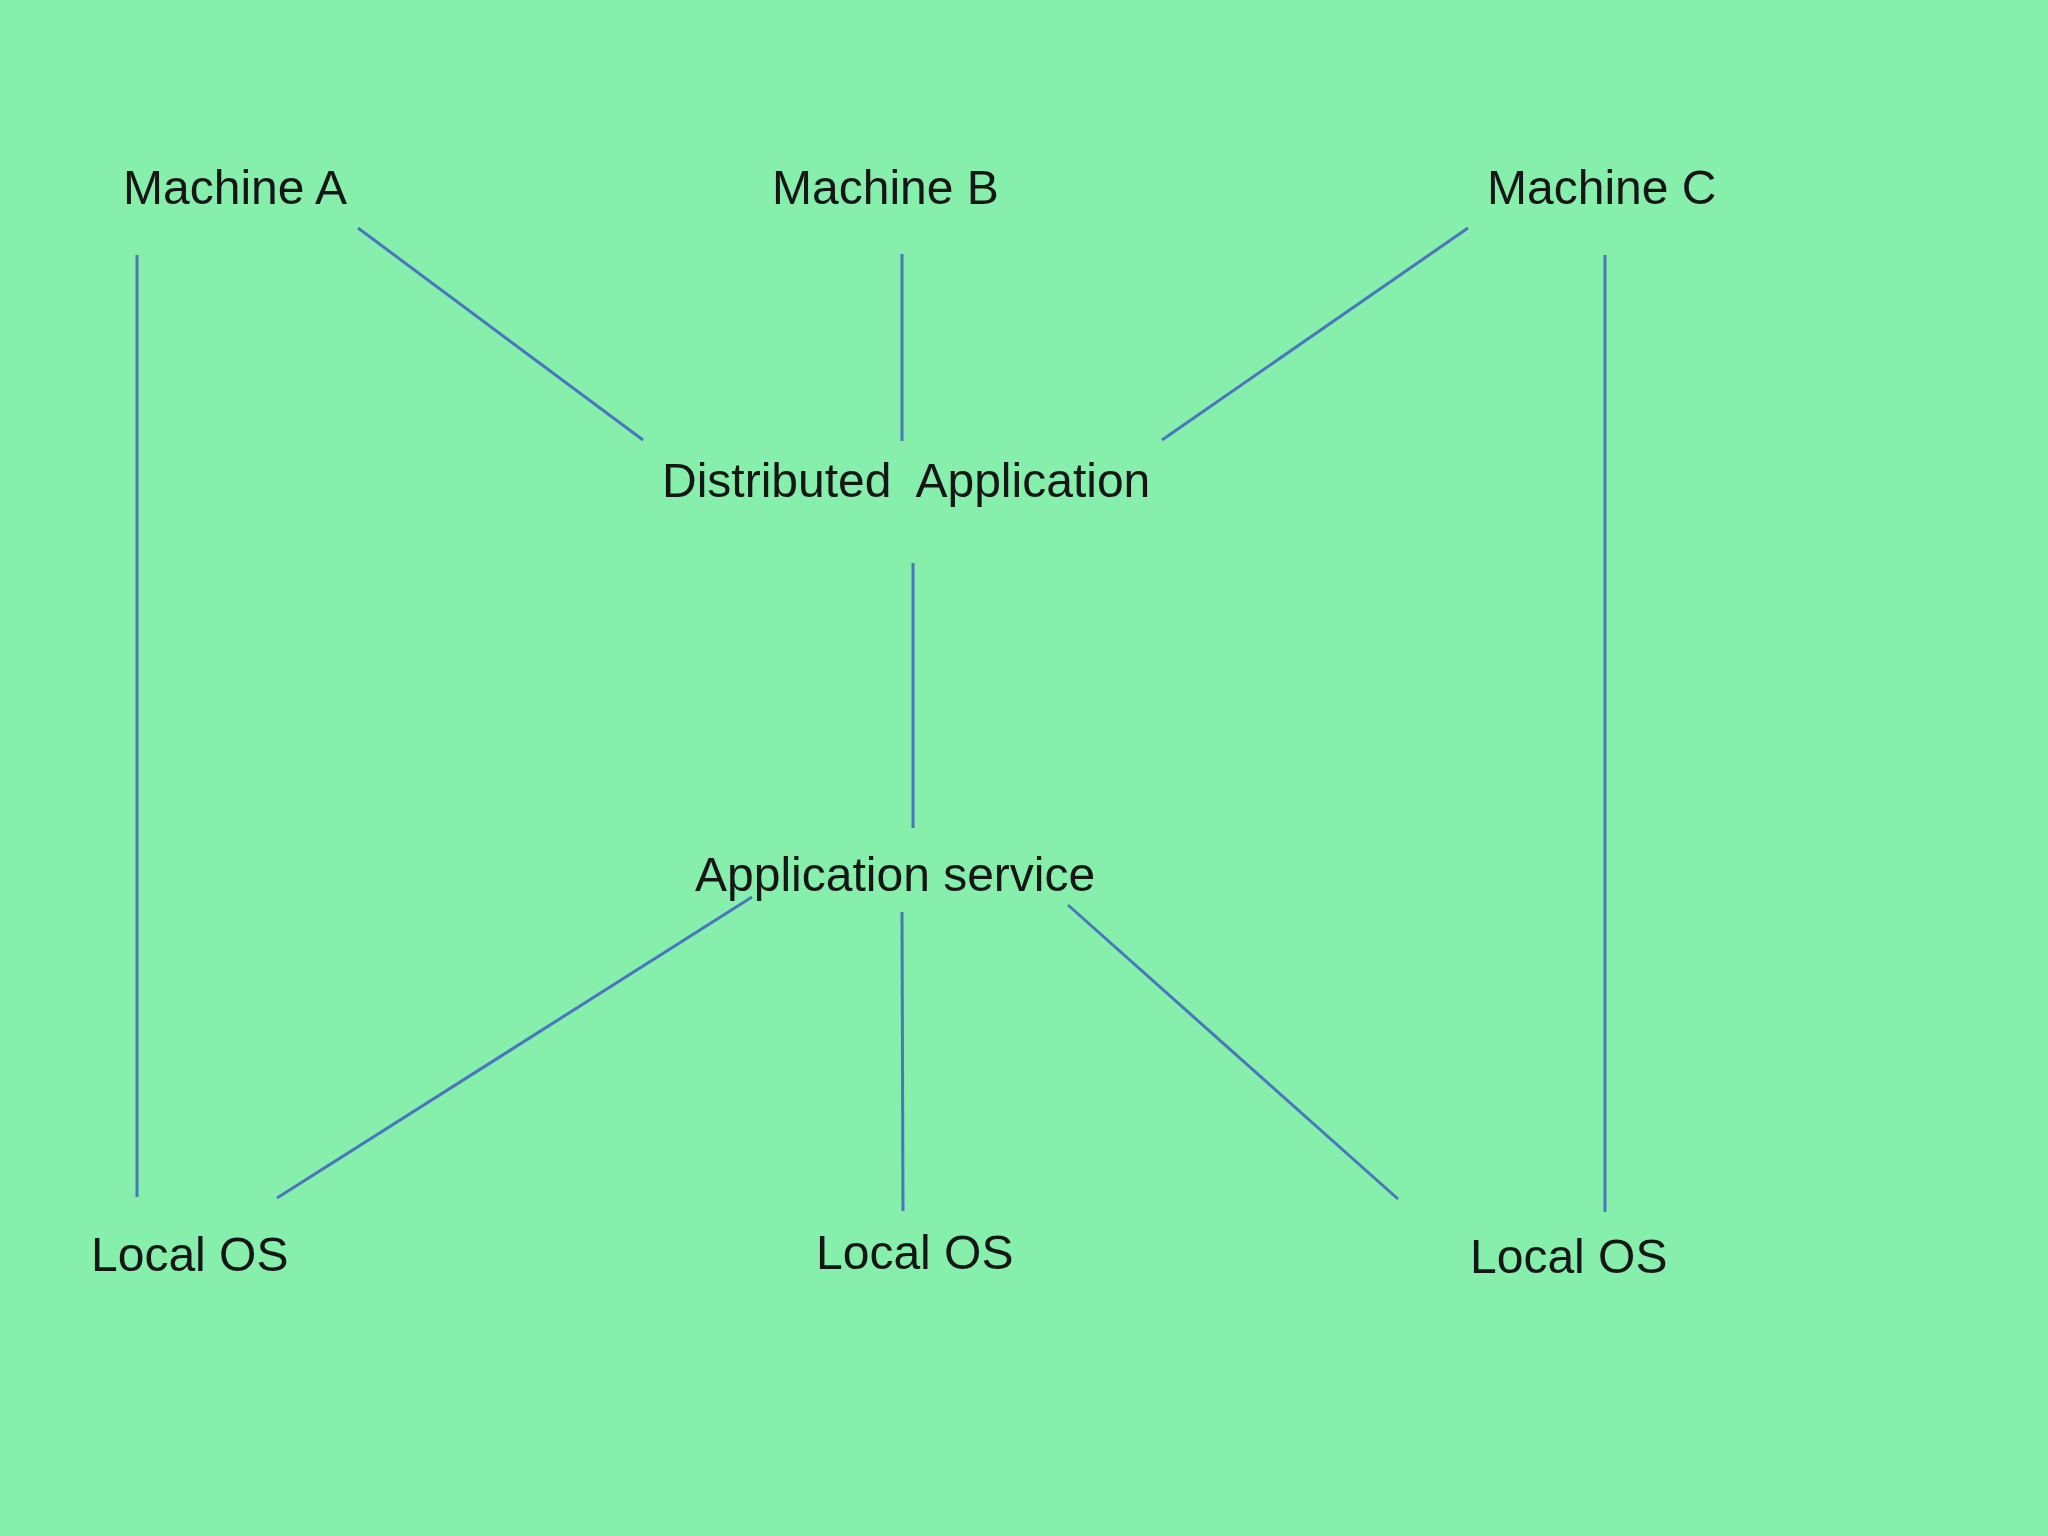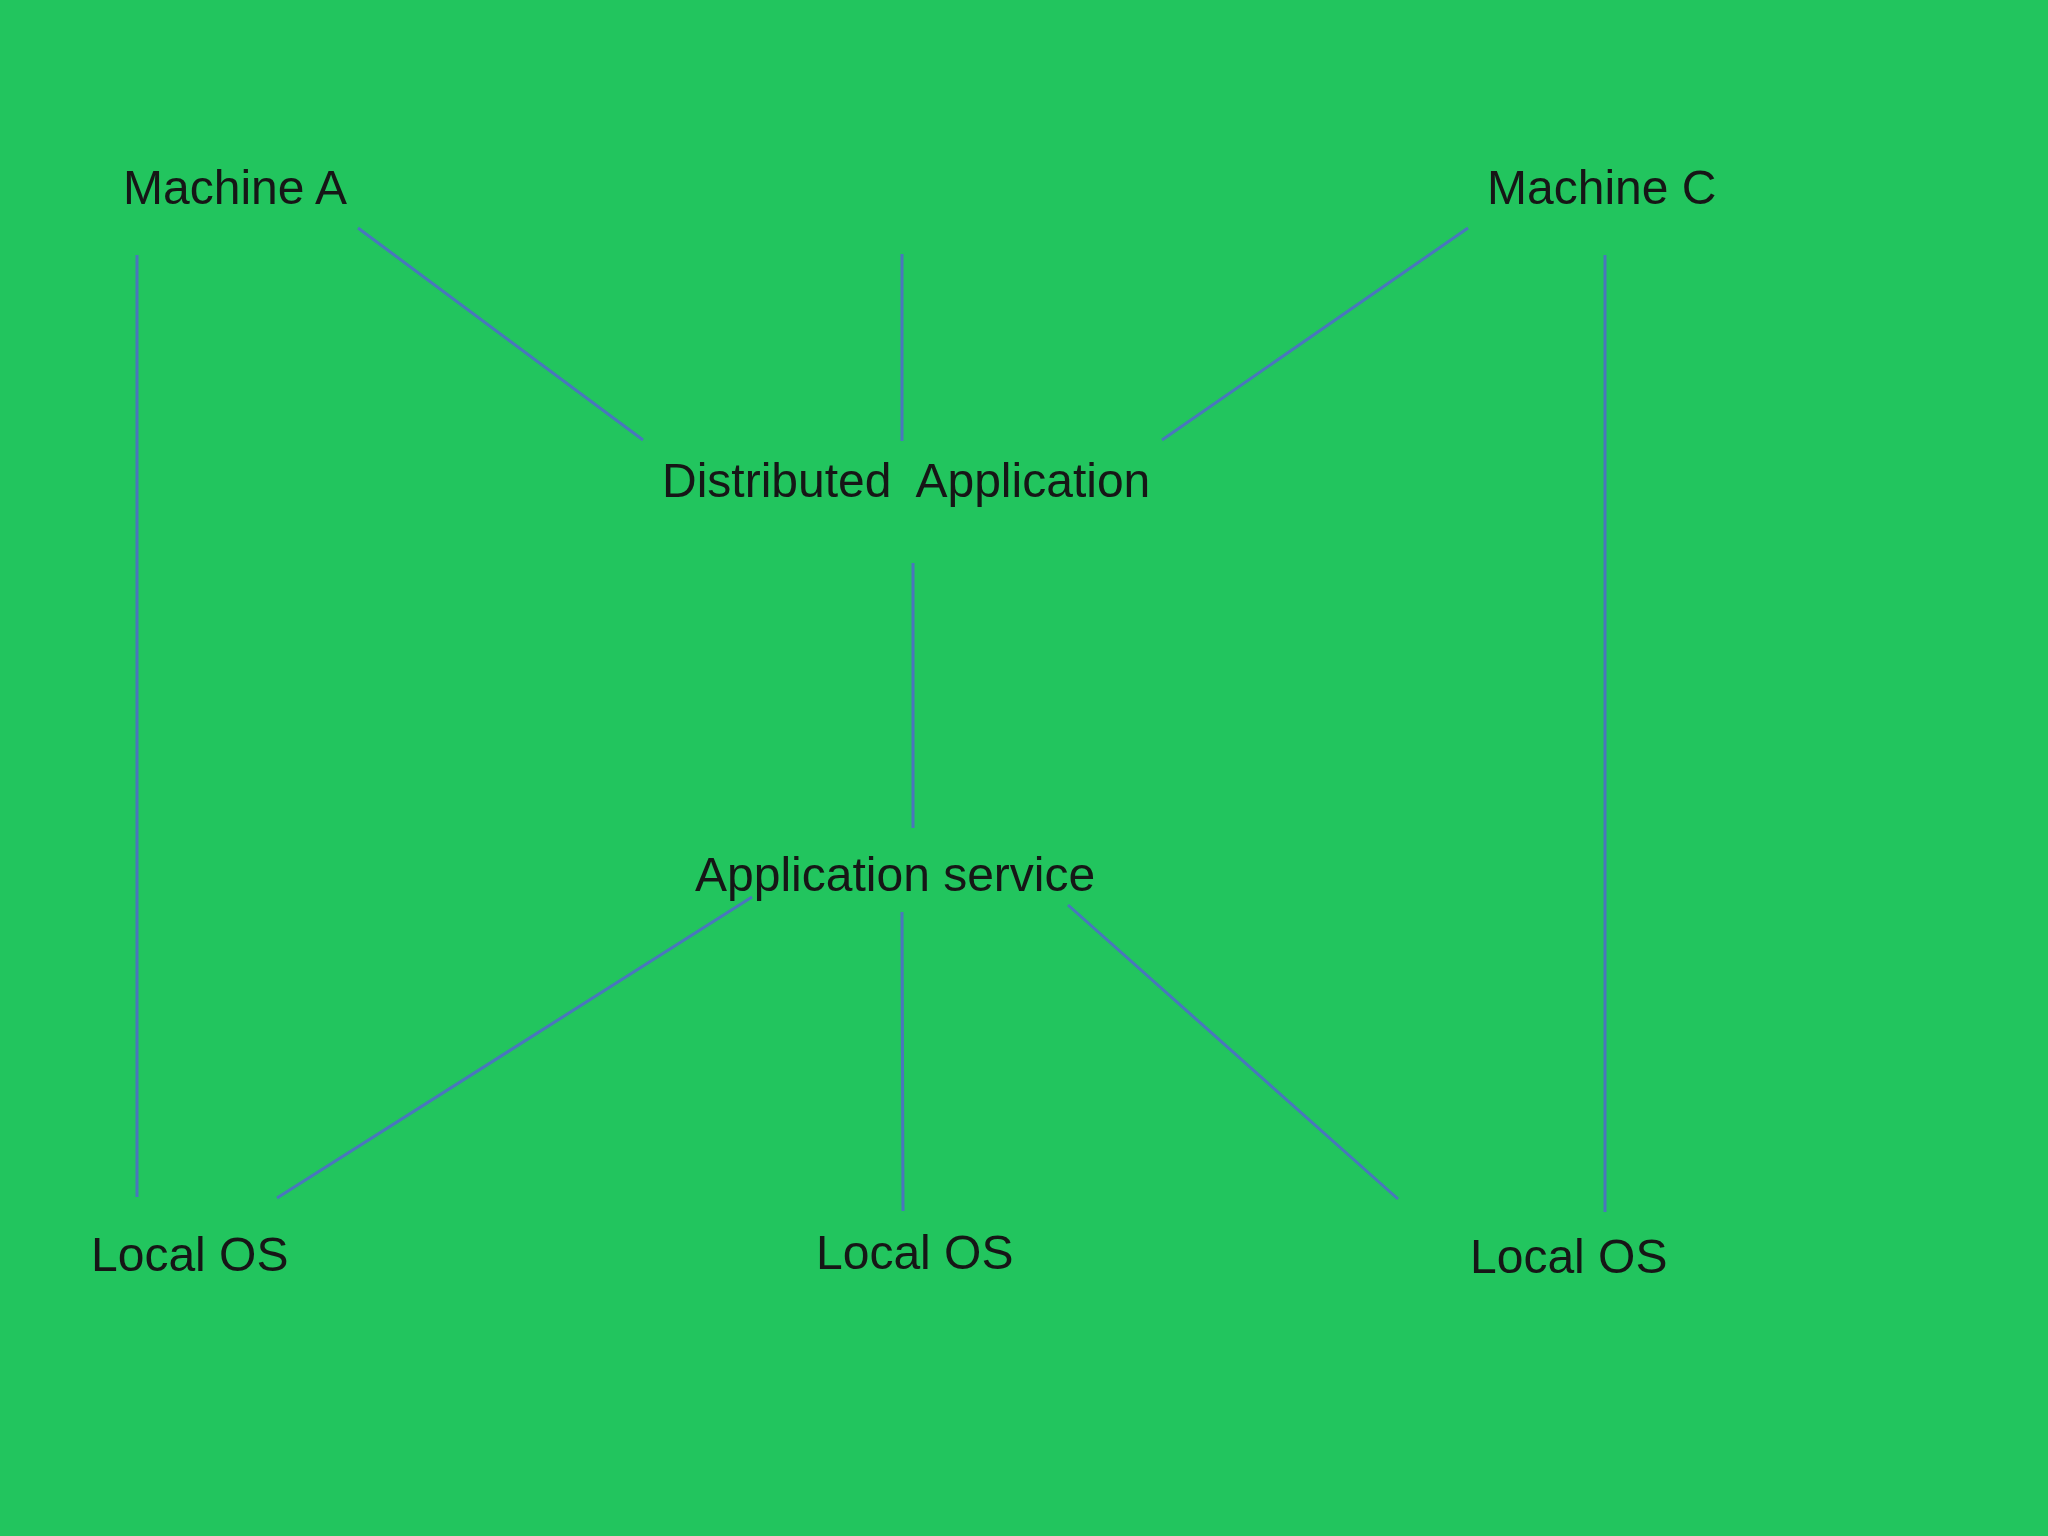--- a/index.html
+++ b/index.html
@@ -27,36 +27,37 @@
     font-size: 48px;
     line-height: 56px;
     color: #161616;
     white-space: pre;
     letter-spacing: 0px;
   }
 </style>
 </head>
 <body>
 
-<div id="stage" style="background: #22c55e; text-align: right;">
+<div id="stage" style="background: #86efac; text-align: right;">
 
   <svg id="connector-layer" viewBox="0 0 2048 1536" xmlns="http://www.w3.org/2000/svg">
       <line x1="137" y1="255" x2="137" y2="1197" stroke="#4a76bd" stroke-width="3" stroke-linecap="butt"></line>
       <line x1="358" y1="228" x2="643" y2="440" stroke="#4a76bd" stroke-width="3" stroke-linecap="butt"></line>
       <line x1="902" y1="254" x2="902" y2="441" stroke="#4a76bd" stroke-width="3" stroke-linecap="butt"></line>
       <line x1="1468" y1="228" x2="1162" y2="440" stroke="#4a76bd" stroke-width="3" stroke-linecap="butt"></line>
       <line x1="1605" y1="255" x2="1605" y2="1212" stroke="#4a76bd" stroke-width="3" stroke-linecap="butt"></line>
       <line x1="913" y1="563" x2="913" y2="828" stroke="#4a76bd" stroke-width="3" stroke-linecap="butt"></line>
       <line x1="752" y1="897" x2="277" y2="1198" stroke="#4a76bd" stroke-width="3" stroke-linecap="butt"></line>
       <line x1="902" y1="912" x2="903" y2="1211" stroke="#4a76bd" stroke-width="3" stroke-linecap="butt"></line>
       <line x1="1068" y1="905" x2="1398" y2="1199" stroke="#4a76bd" stroke-width="3" stroke-linecap="butt"></line>
     </svg>
 
   <div class="node-label" style="left: 123px; top: 160px; color: rgb(22, 22, 22);">Machine A</div>
 
+  <div class="node-label" style="left: 772px; top: 160px; color: rgb(22, 22, 22);">Machine B</div>
 
   <div class="node-label" style="left: 1487px; top: 160px; color: rgb(22, 22, 22);">Machine C</div>
 
   <div class="node-label" style="left: 662px; top: 453px; color: rgb(22, 22, 22);">Distributed  Application</div>
 
   <div class="node-label" style="left: 695px; top: 847px; color: rgb(22, 22, 22);">Application service</div>
 
   <div class="node-label" style="left: 91px; top: 1227px; color: rgb(22, 22, 22);">Local OS</div>
 
   <div class="node-label" style="left: 816px; top: 1225px; color: rgb(22, 22, 22);">Local OS</div>

